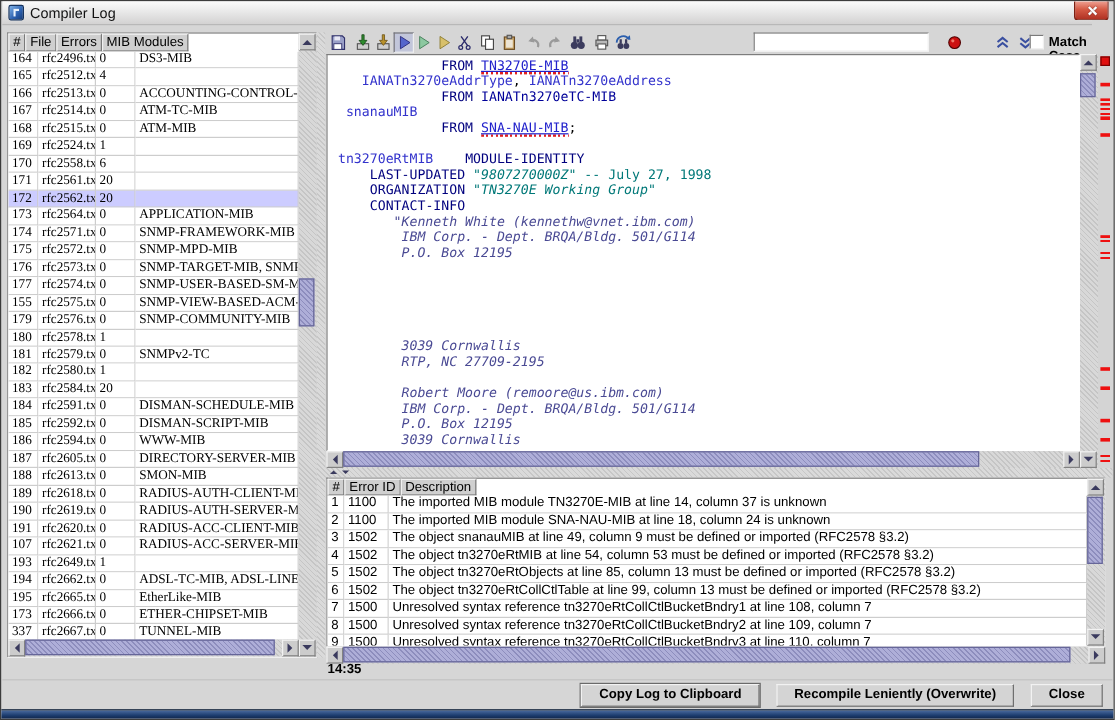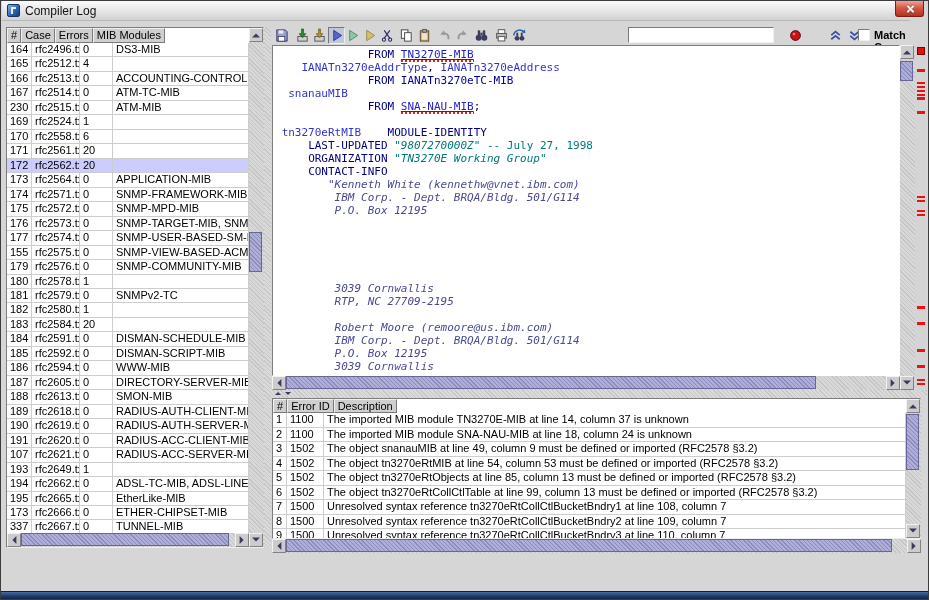--- a/index.html
+++ b/index.html
@@ -38,21 +38,21 @@
   .thumb{position:absolute;background:#9c9cc8;
     background-image:repeating-linear-gradient(45deg,#8d8dbd 0 1px,#aeaed8 1px 3px);
     border:1px solid #666699;}
   
   .file-panel{position:absolute;left:5px;top:26px;width:258px;height:521px;background:#fff;
     border:1px solid;border-color:#7d7d7d #efefef #efefef #7d7d7d;}
   .ft-header{position:absolute;left:0;top:0;width:242px;height:15px;display:flex;}
   .ft-header .h{background:#cfcfcf;border:1px solid;border-color:#f0f0f0 #7a7a7a #7a7a7a #f0f0f0;
     padding:0 3px;line-height:13px;white-space:nowrap;overflow:hidden;flex:none;}
   .ft-body{position:absolute;left:0;top:15px;width:242px;height:492px;overflow:hidden;background:#fff;}
-  .ft-row{display:flex;height:14.47px;}
+  .ft-row{display:flex;height:14.47px;font-family:Liberation Serif, serif;}
   .ft-row.selected .c{background:#ccccff;}
   .ft-row .c{flex:none;border-right:1px solid #cdcdcd;border-bottom:1px solid #cdcdcd;
     padding:0 3px;line-height:13.5px;white-space:nowrap;overflow:hidden;background:#fff;}
   .w1{width:25px;} .w2{width:48px;} .w3{width:33px;} .w4{width:136px;}
   
   .vdivider{position:absolute;left:263px;top:26px;width:7px;height:521px;}
   
   .toolbar{position:absolute;left:270px;top:25px;width:656px;height:19px;}
   .tbtn{position:absolute;top:1px;width:17px;height:17px;display:flex;align-items:center;justify-content:center;}
   .tbtn.pressed{background:#c2c6da;border:1px solid;border-color:#76767a #eeeeee #eeeeee #76767a;}
@@ -119,21 +119,21 @@
     <span class="win-title">Compiler Log</span>
   </div>
   <div class="close-btn">
       <span class="close-x"></span>
     </div>
 
   <div class="file-panel">
     <div class="ft-header">
 
     <span class="h">#</span>
-        <span class="h">Case</span>
+        <span class="h">File</span>
         <span class="h">Errors</span>
         <span class="h">MIB Modules</span>
       </div>
     <div class="ft-body">
 
         <div class="ft-row">
           <span class="c w1">164</span>
           <span class="c w2">rfc2496.txt</span>
           <span class="c w3">0</span>
           <span class="c w4">DS3-MIB</span>
@@ -154,21 +154,21 @@
         </div>
 
         <div class="ft-row">
           <span class="c w1">167</span>
           <span class="c w2">rfc2514.txt</span>
           <span class="c w3">0</span>
           <span class="c w4">ATM-TC-MIB</span>
         </div>
 
         <div class="ft-row">
-          <span class="c w1">230</span>
+          <span class="c w1">168</span>
           <span class="c w2">rfc2515.txt</span>
           <span class="c w3">0</span>
           <span class="c w4">ATM-MIB</span>
         </div>
 
         <div class="ft-row">
           <span class="c w1">169</span>
           <span class="c w2">rfc2524.txt</span>
           <span class="c w3">1</span>
           <span class="c w4"></span>
@@ -637,16 +637,27 @@
     <div class="track"></div>
     <div class="sb-btn" style="left:0;top:0;">
         <span class="tri left"></span>
       </div>
     <div class="thumb" style="left:14px;top:0;width:606px;height:13px;"></div>
     <div class="sb-btn" style="right:0;top:0;">
         <span class="tri right"></span>
       </div>
   </div>
 
-
+  <div class="statusbar">
+    <span>14:35</span>
+  </div>
+
+  <div class="footer">
+
+      <button class="btn focused">Copy Log to Clipboard</button>
+
+      <button class="btn">Recompile Leniently (Overwrite)</button>
+
+      <button class="btn">Close</button>
+    </div>
 
   <div class="bottom-strip"></div>
 </div>
 
 </body></html>

